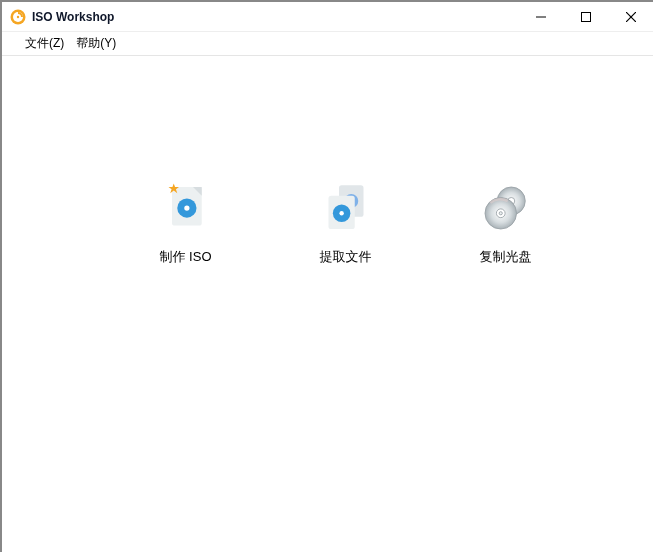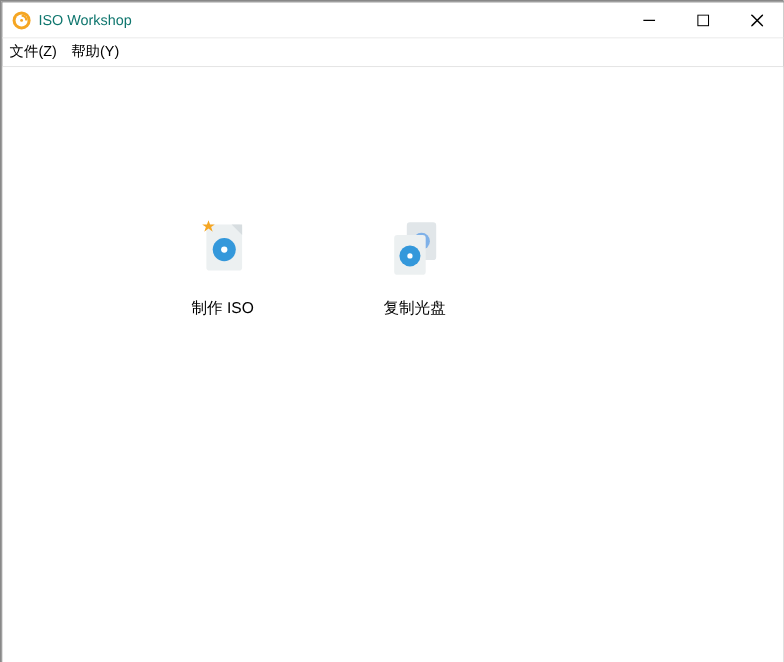--- a/index.html
+++ b/index.html
@@ -16,36 +16,36 @@
   *, *::before, *::after { box-sizing: inherit; }
 
   .titlebar {
     height: 30px;
     display: flex;
     align-items: center;
     border-bottom: 1px solid #eee;
     padding-left: 8px;
   }
   .titlebar .app-icon { width: 16px; height: 16px; margin-right: 6px; }
-  .titlebar .title-text { font-size: 12px; color: #0f766e; flex: 1; }
+  .titlebar .title-text { font-size: 12px; color: #0f172a; flex: 1; font-weight: bold; }
   .win-btns { display: flex; height: 100%; }
   .win-btn {
     width: 45px;
     display: flex;
     align-items: center;
     justify-content: center;
     color: #000;
   }
   .win-btn svg { width: 10px; height: 10px; }
 
   .menubar {
     height: 24px;
     display: flex;
     align-items: center;
-    padding-left: 0;
+    padding-left: 17px;
     border-bottom: 1px solid #e5e5e5;
     font-size: 12px;
   }
   .menu-item { padding: 2px 6px; cursor: default; }
 
   .content {
     position: relative;
     height: calc(552px - 30px - 24px - 2px);
     background: #fff;
   }
@@ -142,20 +142,40 @@
       <div class="icon-wrap">
         <svg viewBox="0 0 64 64" width="56" height="56">
           <rect x="24" y="6" width="28" height="36" rx="3" fill="#e1e6e9"></rect>
           <circle cx="38" cy="24" r="8" fill="#7fb1e8"></circle>
           <circle cx="38" cy="24" r="2" fill="#fff"></circle>
           <rect x="12" y="18" width="30" height="38" rx="3" fill="#ecf0f1"></rect>
           <circle cx="27" cy="38" r="10" fill="#3498db"></circle>
           <circle cx="27" cy="38" r="2.5" fill="#fff"></circle>
         </svg>
       </div>
-      <span class="label">复制光盘</span>
+      <span class="label">提取文件</span>
     </div>
 
 
 
+    <div class="item">
+      <div class="icon-wrap">
+        <svg viewBox="0 0 64 64" width="56" height="56">
+          <defs>
+            <radialGradient id="cdg2" cx="50%" cy="50%">
+              <stop offset="0%" stop-color="#fff"></stop>
+              <stop offset="60%" stop-color="#d7dde0"></stop>
+              <stop offset="100%" stop-color="#aab3b8"></stop>
+            </radialGradient>
+          </defs>
+          <circle cx="38" cy="24" r="16" fill="url(#cdg2)" stroke="#9aa2a7"></circle>
+          <circle cx="38" cy="24" r="4" fill="#fff" stroke="#9aa2a7"></circle>
+          <circle cx="26" cy="38" r="18" fill="url(#cdg2)" stroke="#9aa2a7"></circle>
+          <circle cx="26" cy="38" r="5" fill="#fff" stroke="#9aa2a7"></circle>
+          <circle cx="26" cy="38" r="1.8" fill="#ecf0f1" stroke="#9aa2a7"></circle>
+          <path d="M14 26 A18 18 0 0 1 34 24" stroke="#e8d2cf" stroke-width="3" fill="none" opacity="0.5"></path>
+        </svg>
+      </div>
+      <span class="label">复制光盘</span>
+    </div>
 
   </div>
 </div>
 
 </body></html>

